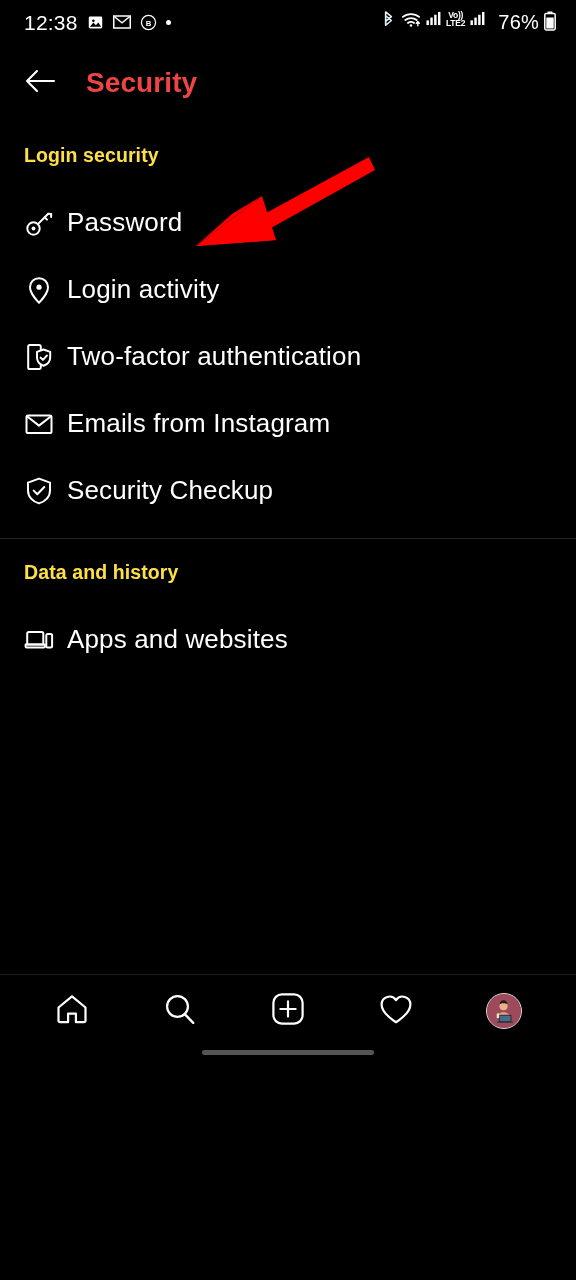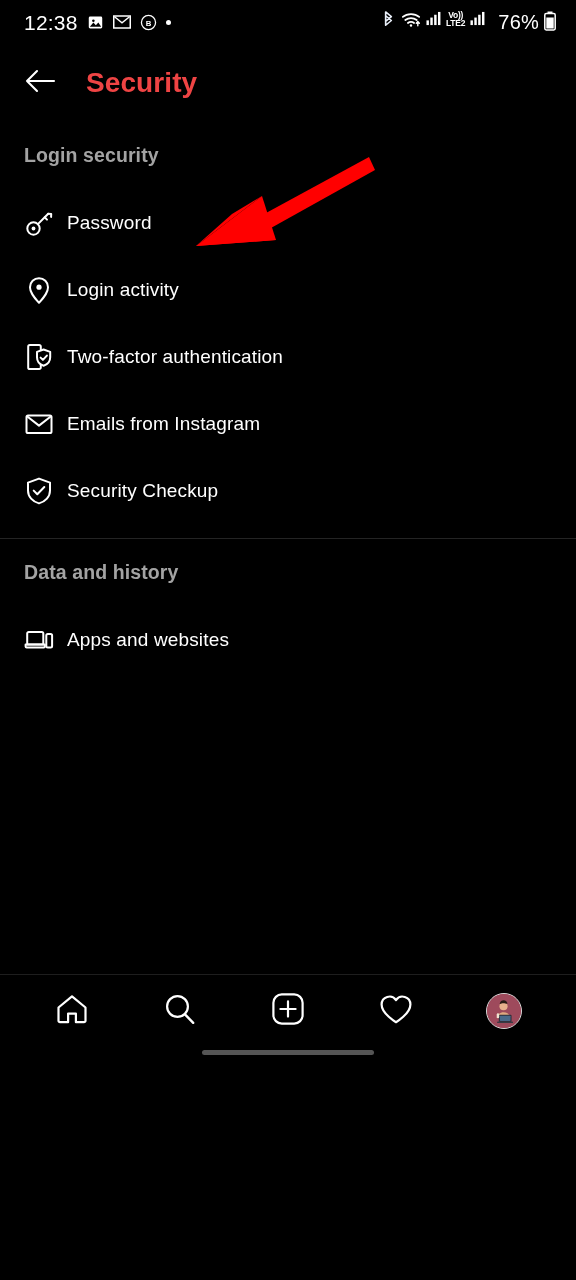--- a/index.html
+++ b/index.html
@@ -41,33 +41,33 @@
   }
   .page-title {
     font-size:28px; font-weight:700; color:#ef4444; margin-left:18px; letter-spacing:.1px;
   }
 
   
   .content { position:absolute; top:122px; left:0; width:576px; }
   .section { padding-top:22px; }
   .section.second { border-top:1px solid #242424; margin-top:14px; }
   .section-title {
-    font-size:19.5px; font-weight:700; color:#a3a3a3;
+    font-size:19.5px; font-weight:700; color:#fde047;
     padding:0 24px; margin-bottom:22px; letter-spacing:.1px;
   }
   .row {
     display:flex; align-items:center; height:67px;
     padding:0 24px; cursor:pointer;
   }
   .row-icon {
     width:30px; height:30px; flex:0 0 30px;
     display:flex; align-items:center; justify-content:center;
   }
   .row-label {
-    font-size:19px; color:#fff; margin-left:13px; letter-spacing:.15px; white-space:nowrap;
+    font-size:26px; color:#fff; margin-left:13px; letter-spacing:.15px; white-space:nowrap;
   }
 
   
   .arrow-overlay { position:absolute; top:0; left:0; width:576px; height:1280px; pointer-events:none; }
 
   
   .bottom-nav {
     position:absolute; left:0; bottom:0; width:576px; height:90px;
     border-top:1px solid #1e1e1e; background:#000;
   }

